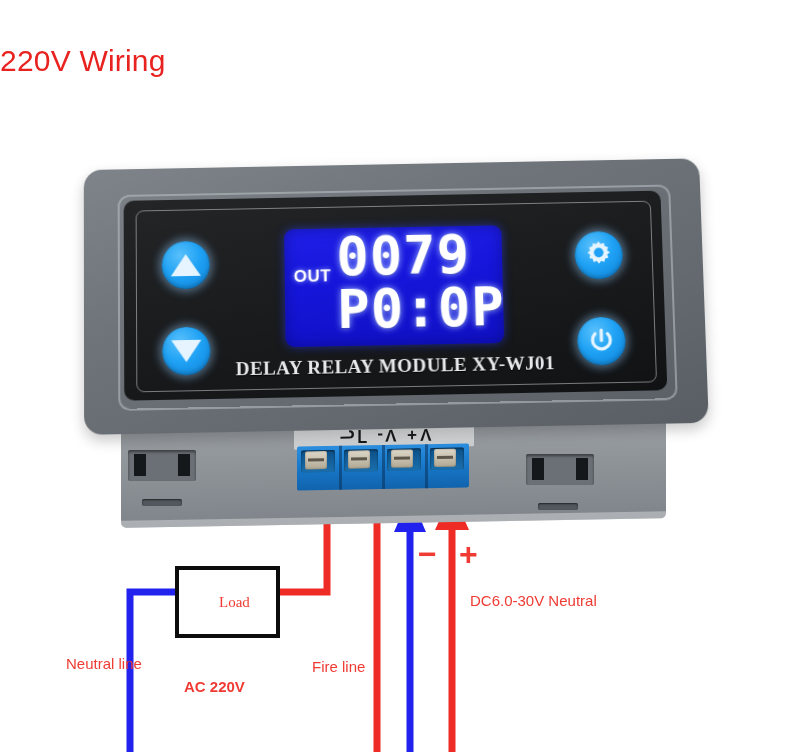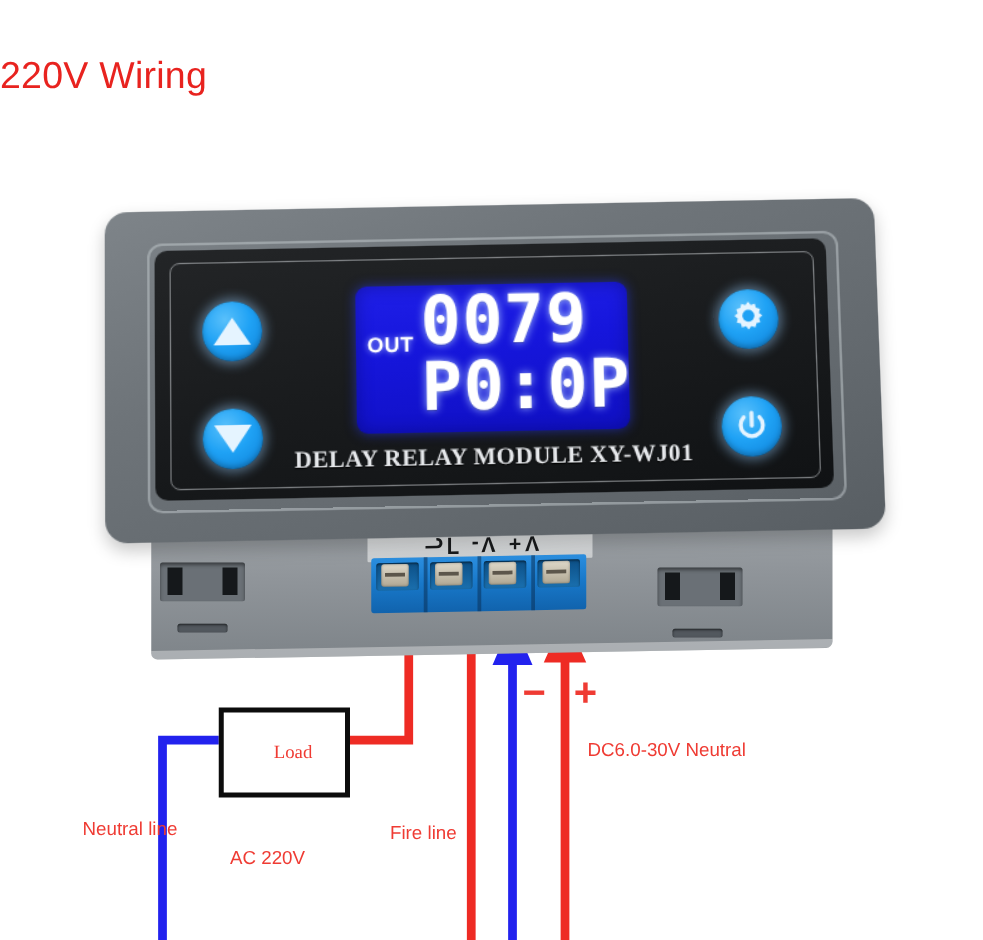--- a/index.html
+++ b/index.html
@@ -45,21 +45,21 @@
   
   .wire-label {
     position: absolute;
     color: #ef3b33;
     font-size: 15px;
     font-family: "Liberation Sans", sans-serif;
     white-space: nowrap;
   }
   #label-load       { left: 219px; top: 594px; font-family: Liberation Serif, serif; }
   #label-neutral    { left: 22px;  top: 655px; margin-left: 44px; }
-  #label-ac220      { left: 184px; top: 678px; }
+  #label-ac220      { left: 184px; top: 678px; font-weight: bold; }
   #label-fireline   { left: 312px; top: 658px; }
   #label-dcwiring   { left: 470px; top: 592px; }
   #label-minus {
     left: 418px; top: 536px;
     font-size: 32px; font-weight: 700; color: #ef3b33;
   }
   #label-plus {
     left: 459px; top: 536px;
     font-size: 32px; font-weight: 700; color: #ef3b33;
   }

